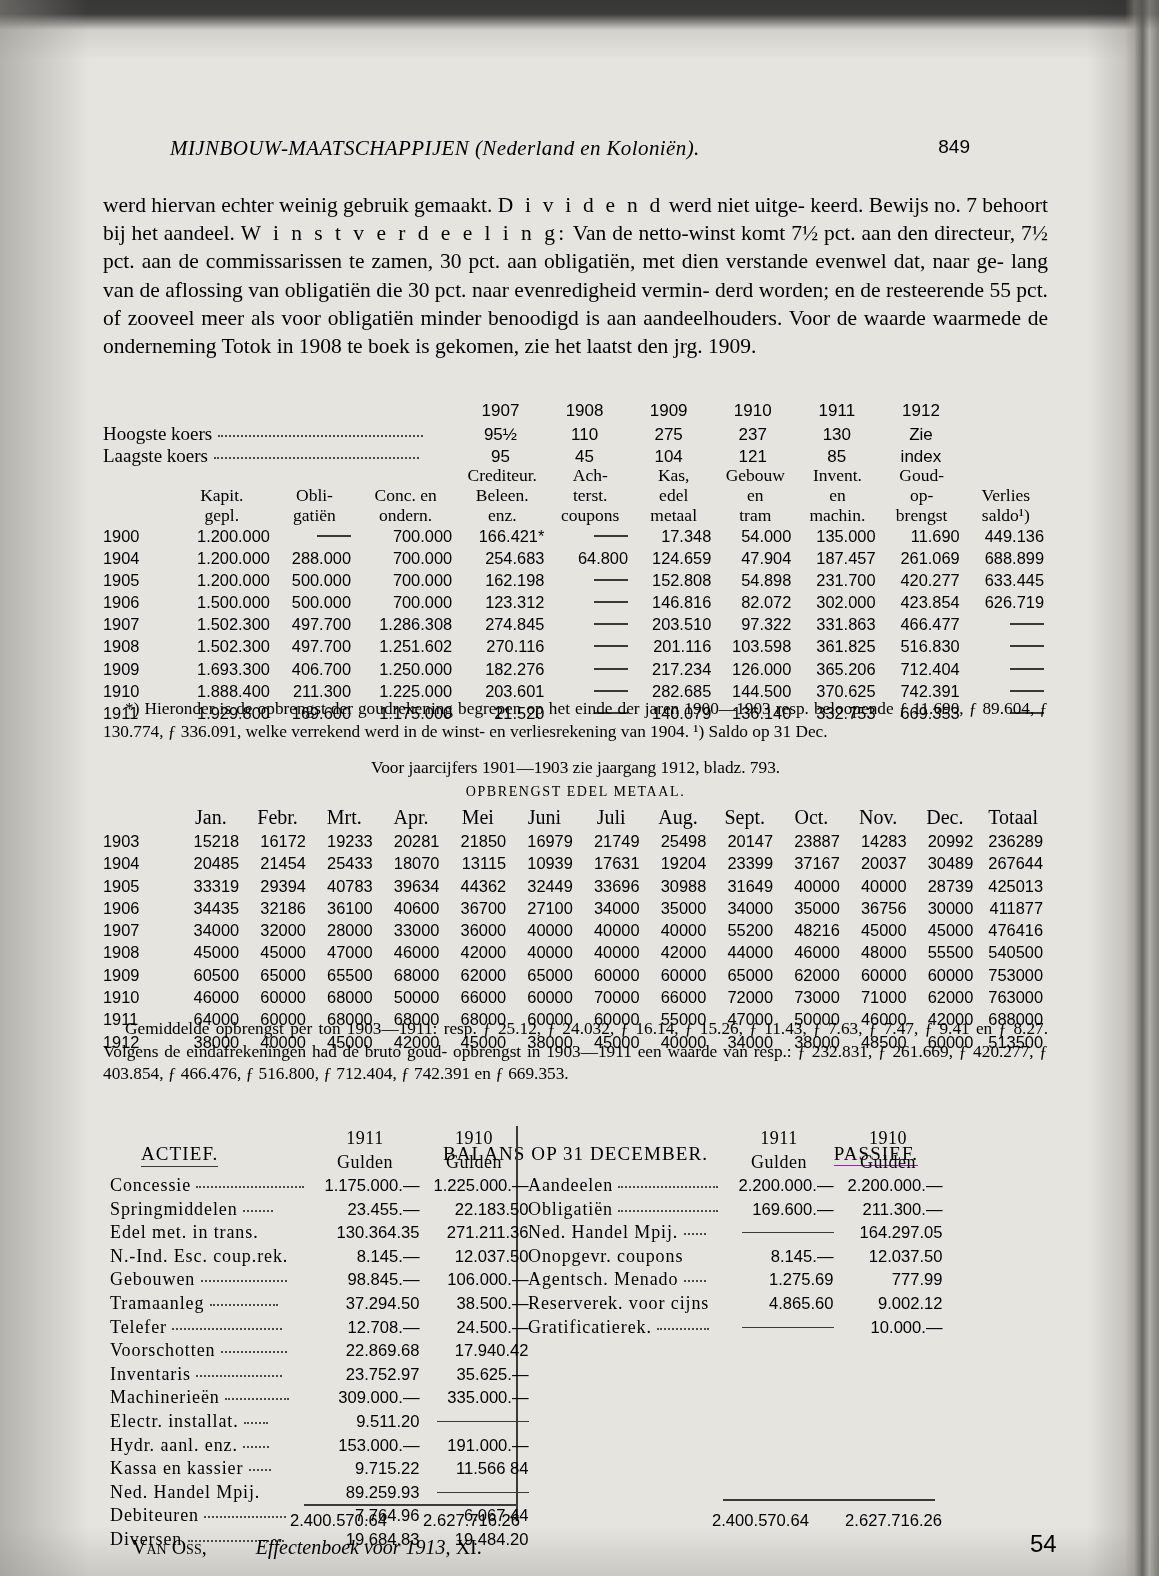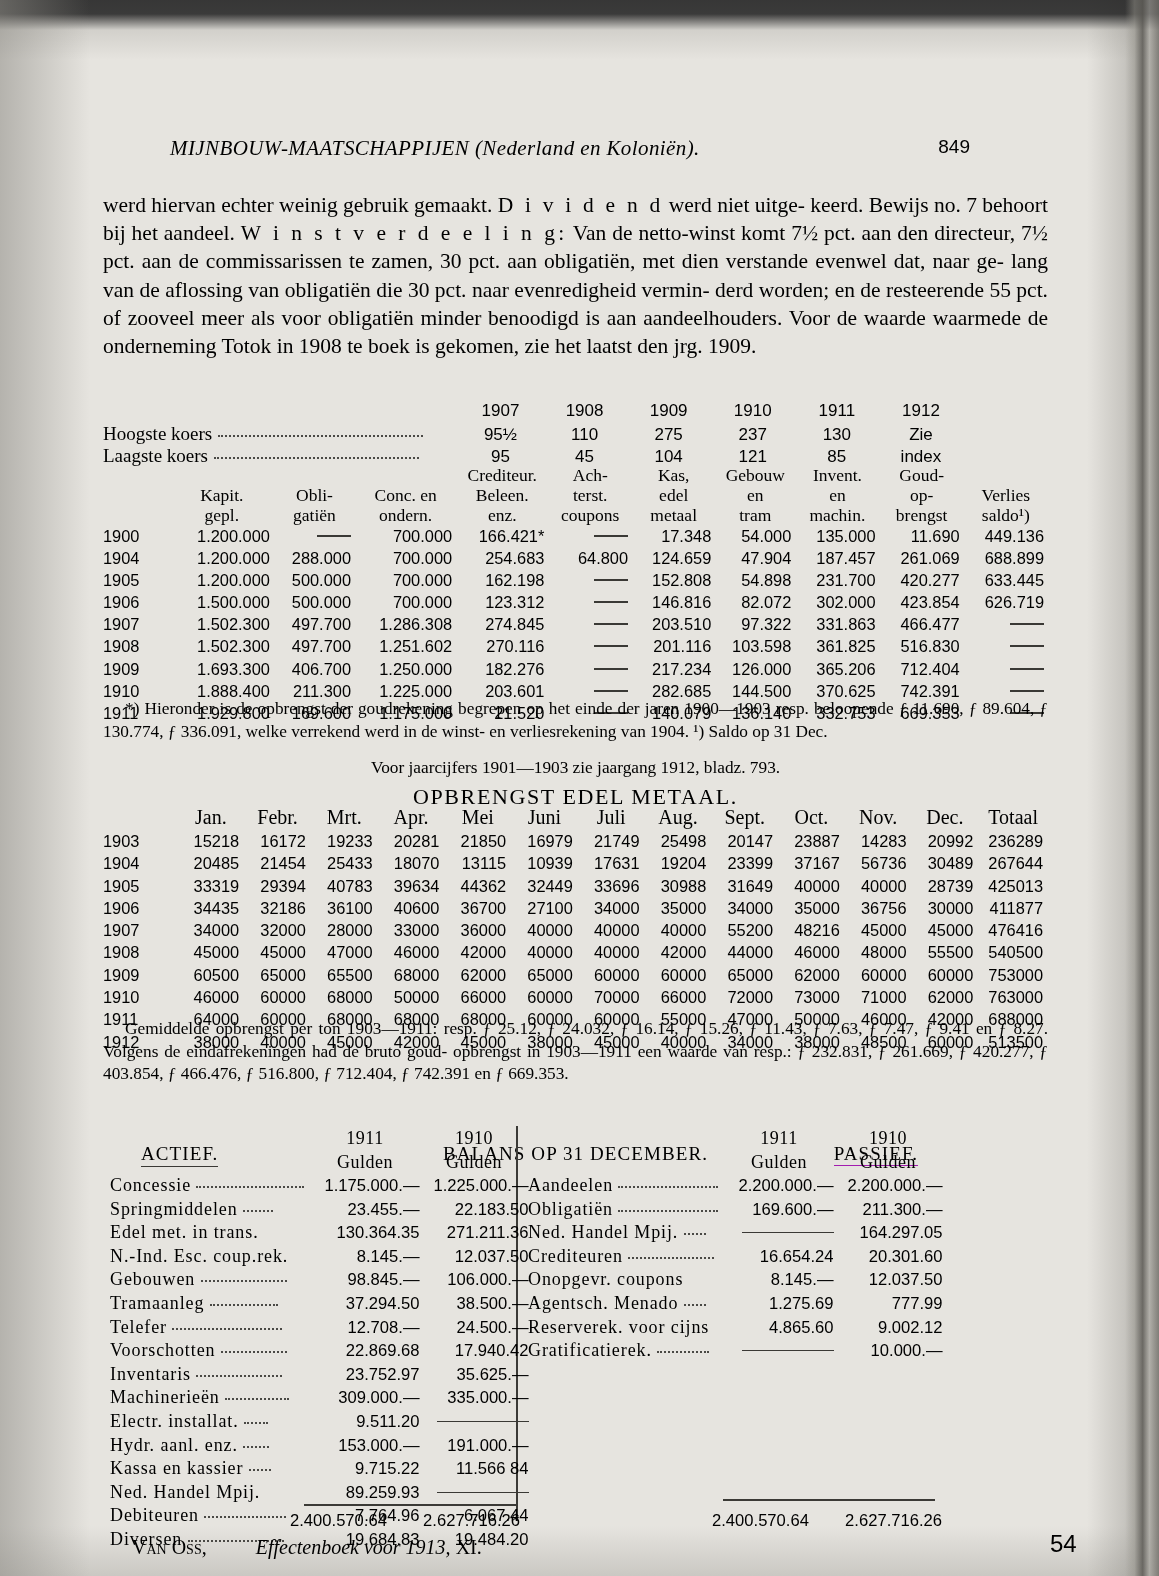--- a/index.html
+++ b/index.html
@@ -75,21 +75,21 @@
 
   
   .fnote{position:absolute;left:103px;top:690px;width:945px;
      font-size:17.3px;line-height:22.5px;text-align:justify;}
   .fnote .ind{display:inline-block;width:22px;}
   .centerline{position:absolute;left:103px;top:750px;width:945px;
      font-size:17.3px;text-align:center;}
 
   
   .opb-title{position:absolute;left:103px;top:776px;width:945px;
-     text-align:center;font-size:22px;letter-spacing:1.6px;}
+     text-align:center;font-size:14px;letter-spacing:1.6px;}
   .opb{position:absolute;left:103px;top:798px;width:945px;}
   .opb table{border-collapse:collapse;}
   .opb td{padding:0 5px 1px 5px;font-weight:normal;}
   .opb thead td{font-size:20px;text-align:center;
      font-family:"Liberation Serif",serif;padding-bottom:2px;}
   .opb tbody td{font-family:"Liberation Sans",sans-serif;font-size:16.4px;
      text-align:right;line-height:21.3px;}
   .opb tbody td.yr{text-align:left;padding-left:0;padding-right:22px;}
 
   .gem{position:absolute;left:103px;top:1010px;width:945px;
@@ -129,21 +129,21 @@
   #tot-l-rule{left:304px;top:1496px;width:212px;}
   #tot-r-rule{left:723px;top:1491px;width:212px;}
   .tot{position:absolute;font-family:"Liberation Sans",sans-serif;font-size:16.6px;}
   #tot-left{left:290px;top:1503px;width:230px;display:flex;justify-content:space-between;}
   #tot-right{left:712px;top:1503px;width:230px;display:flex;justify-content:space-between;}
 
   .footer{position:absolute;left:132px;top:1528px;font-size:20px;}
   .footer .sc{font-variant:small-caps;}
   .footer em{font-style:italic;margin-left:44px;}
   .folio{position:absolute;left:1030px;top:1522px;
-     font-family:"Liberation Sans",sans-serif;font-size:24px;margin-left:20px;}
+     font-family:"Liberation Sans",sans-serif;font-size:24px;}
 </style>
 </head>
 <body>
 
 <div id="page"></div>
 <div id="gutter"></div>
 
 <div id="content">
 
   <div class="runhead">
@@ -415,21 +415,21 @@
             <td>20485</td>
             <td>21454</td>
             <td>25433</td>
             <td>18070</td>
             <td>13115</td>
             <td>10939</td>
             <td>17631</td>
             <td>19204</td>
             <td>23399</td>
             <td>37167</td>
-            <td>56736</td>
+            <td>20037</td>
             <td>30489</td>
             <td>267644</td>
           </tr>
           <tr>
             <td class="yr">1905</td>
             <td>33319</td>
             <td>29394</td>
             <td>40783</td>
             <td>39634</td>
             <td>44362</td>
@@ -694,25 +694,20 @@
             <td class="lab">Obligatiën <span class="bdots" style="width:100px"></span></td>
             <td class="v">169.600.—</td>
             <td class="v">211.300.—</td>
           </tr>
           <tr>
             <td class="lab">Ned. Handel Mpij. <span class="bdots" style="width:22px"></span></td>
             <td class="v"><span class="bdash"></span></td>
             <td class="v">164.297.05</td>
           </tr>
           <tr>
-            <td class="lab">Crediteuren <span class="bdots" style="width:86px"></span></td>
-            <td class="v">16.654.24</td>
-            <td class="v">20.301.60</td>
-          </tr>
-          <tr>
             <td class="lab">Onopgevr. coupons</td>
             <td class="v">8.145.—</td>
             <td class="v">12.037.50</td>
           </tr>
           <tr>
             <td class="lab">Agentsch. Menado <span class="bdots" style="width:22px"></span></td>
             <td class="v">1.275.69</td>
             <td class="v">777.99</td>
           </tr>
           <tr>

